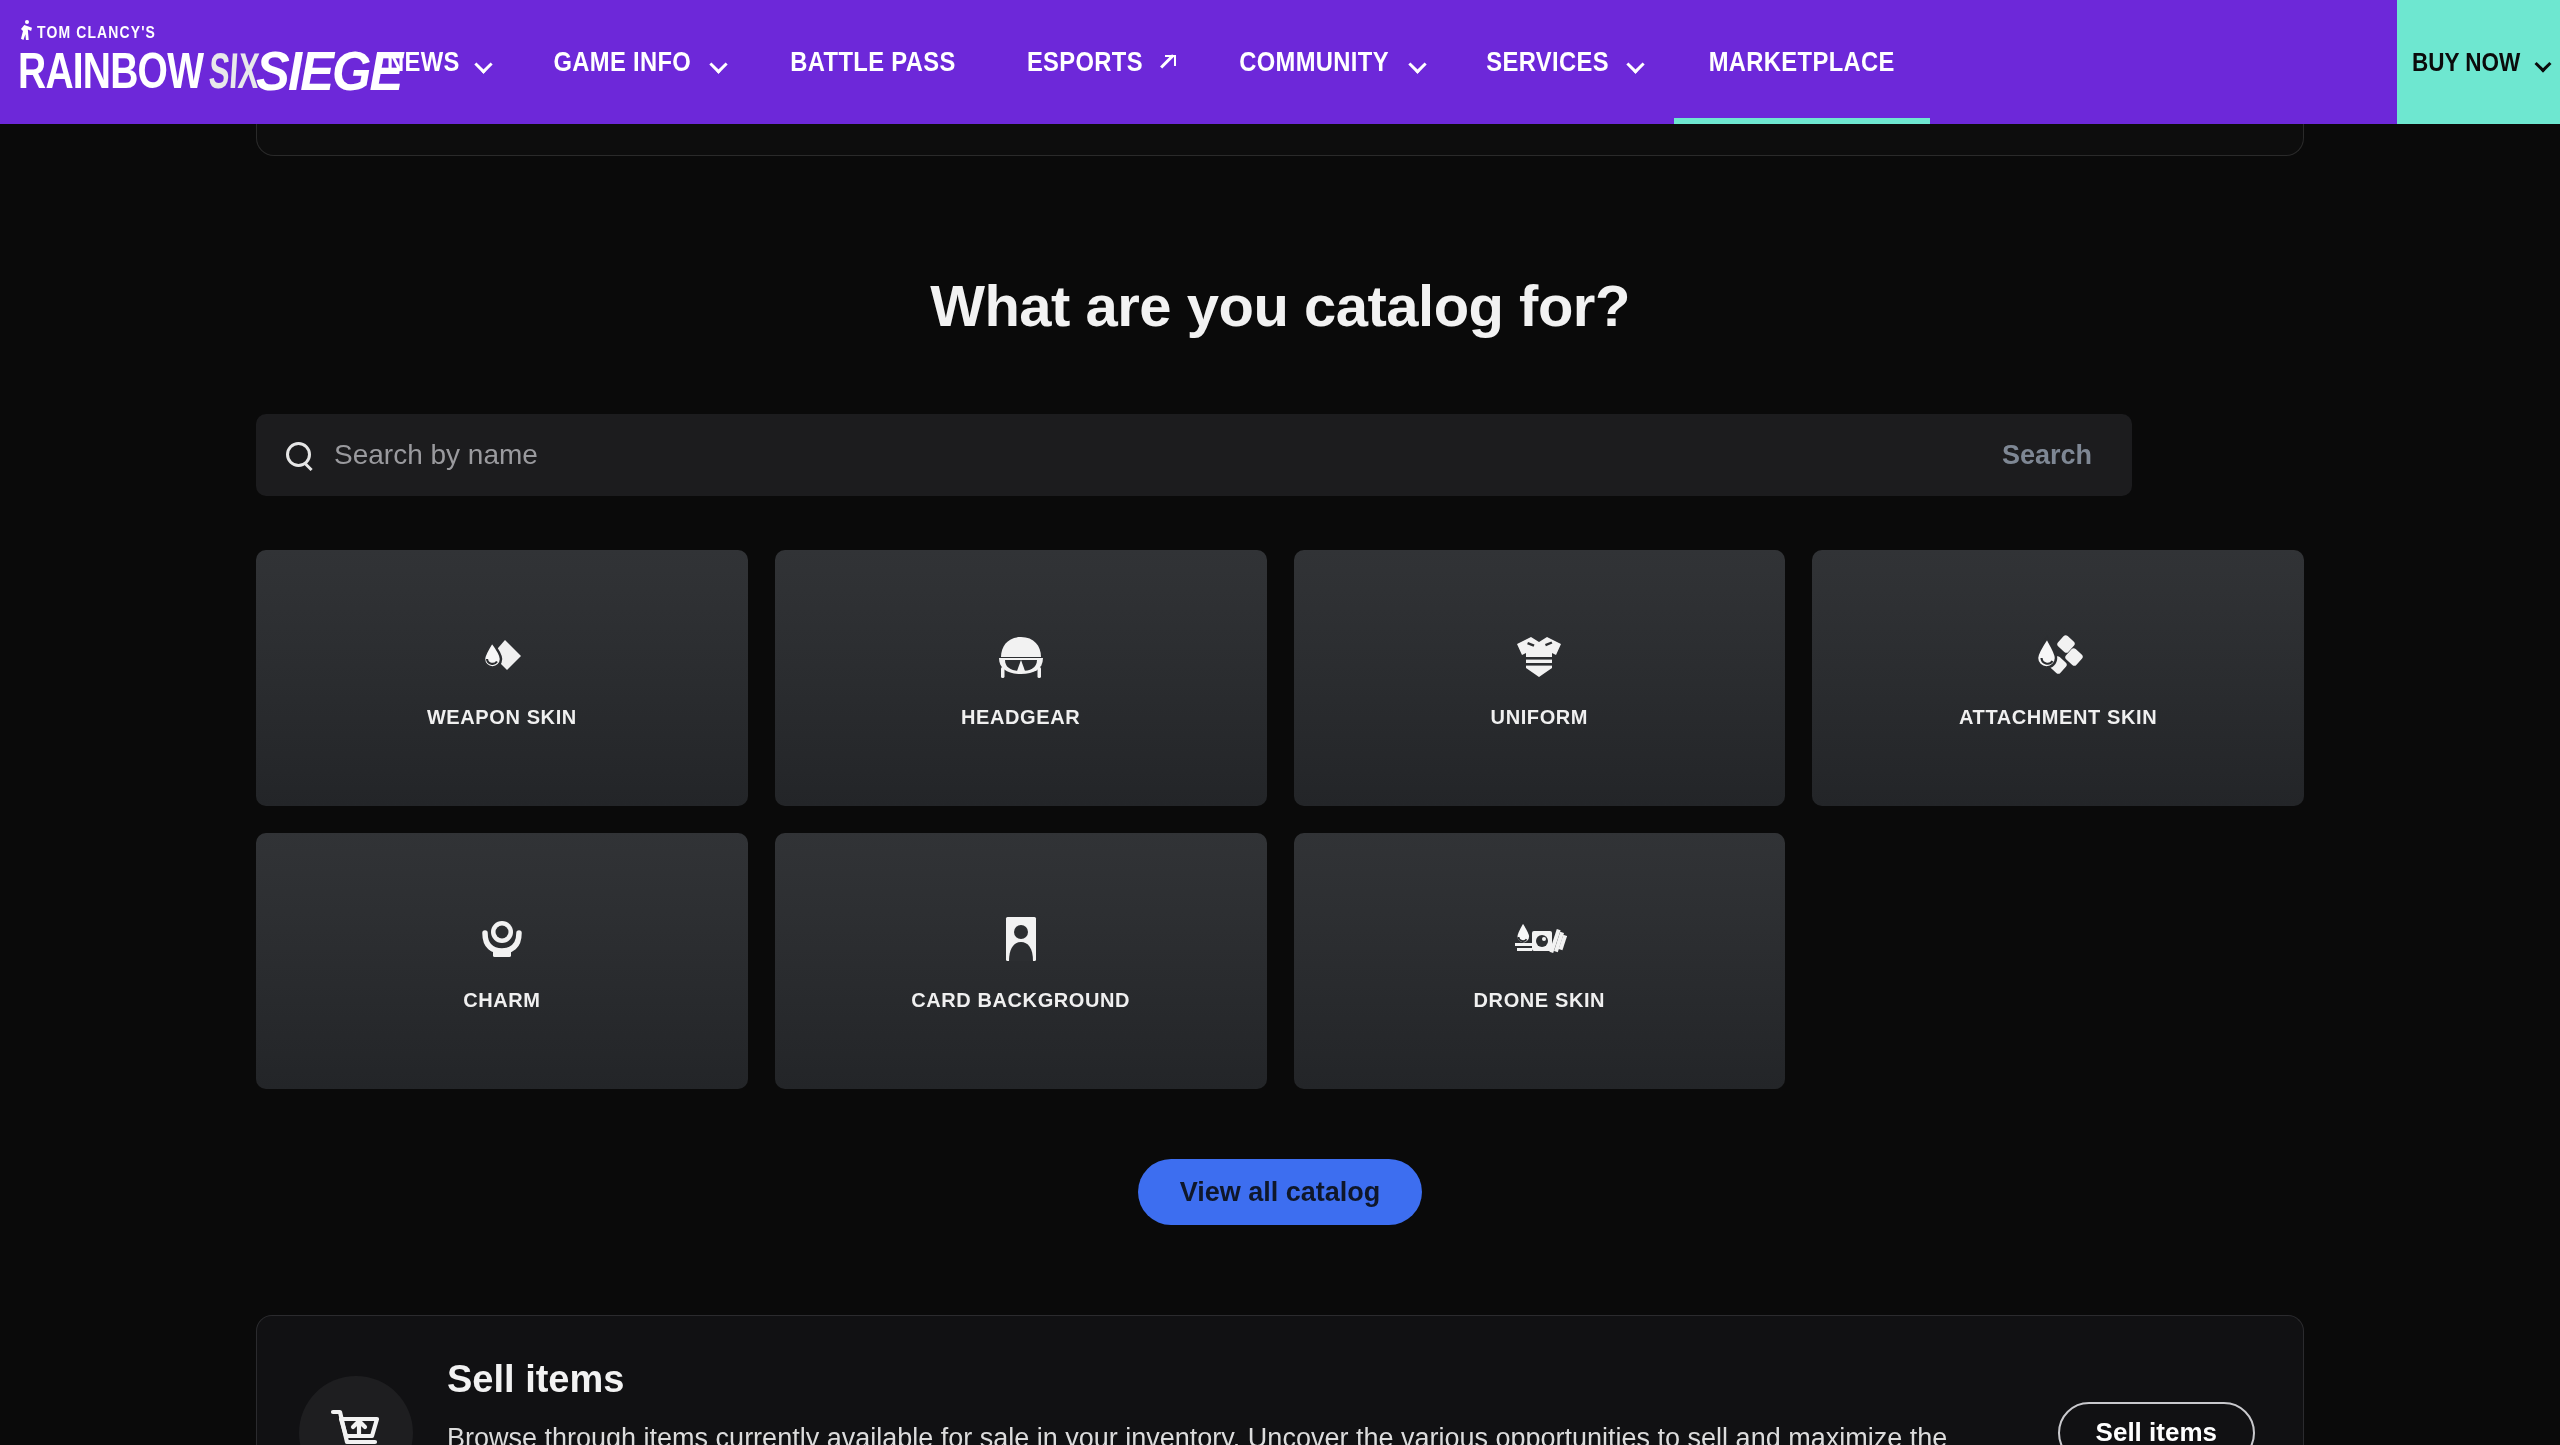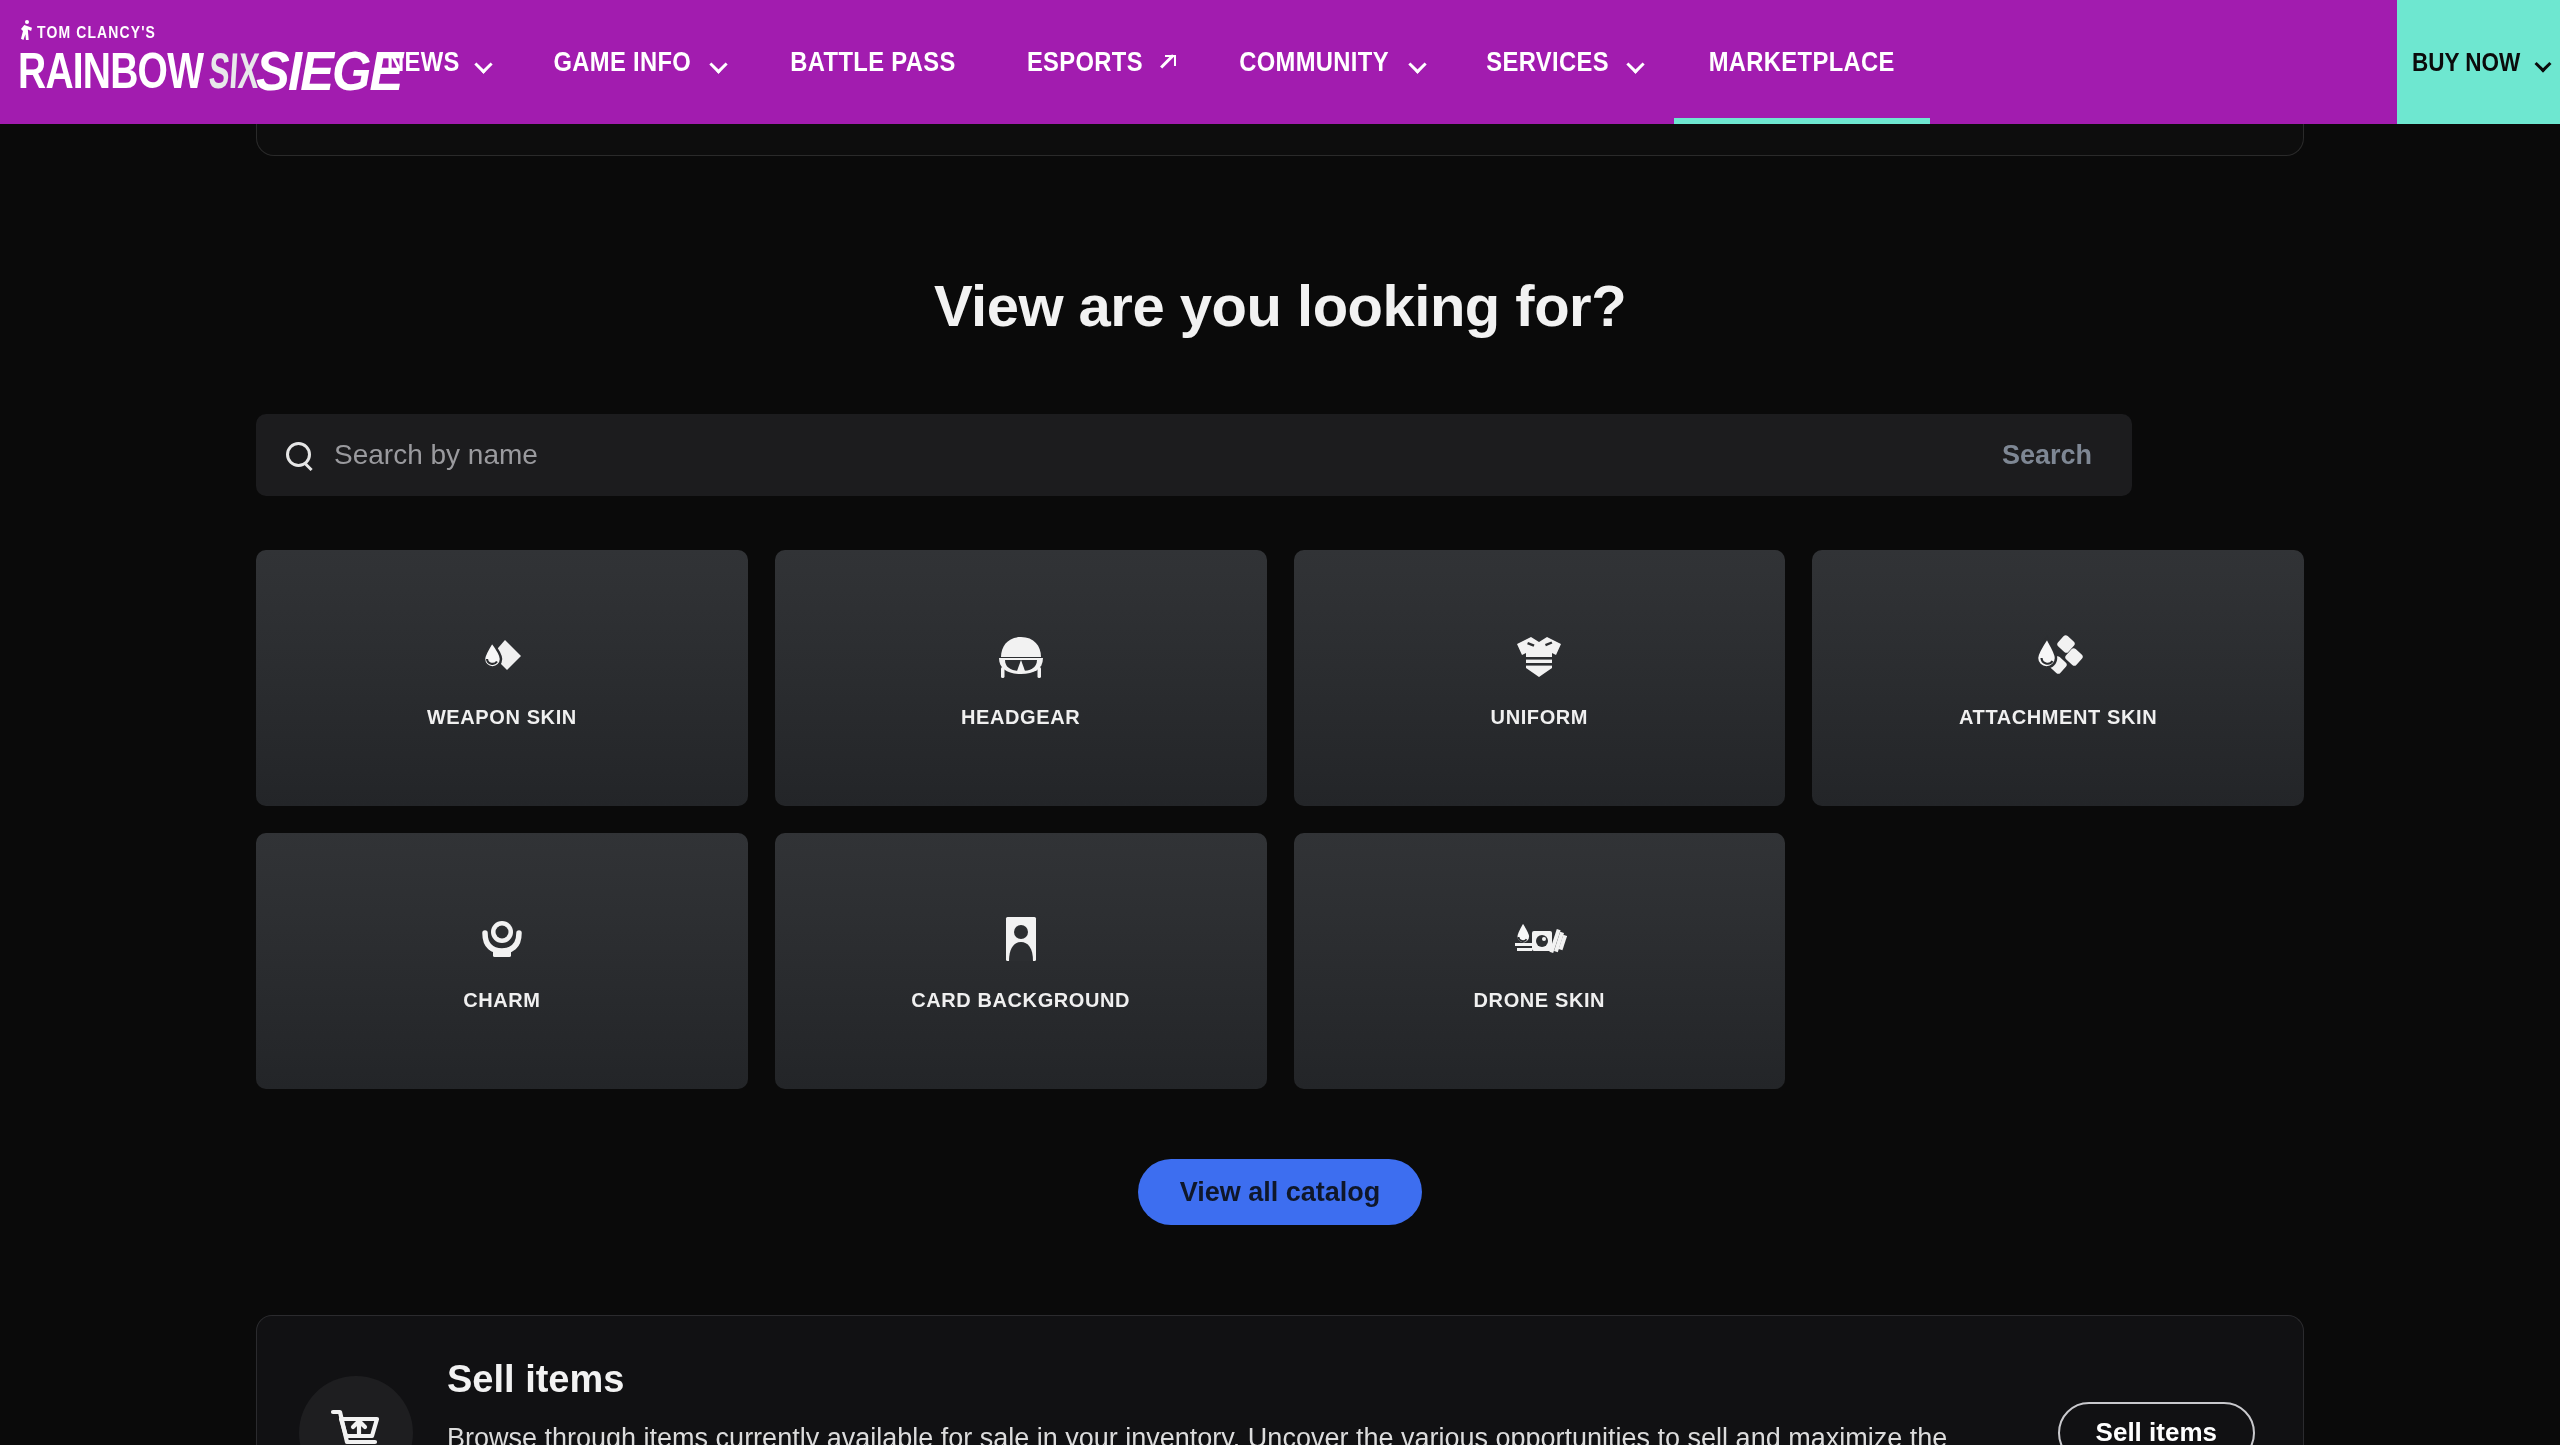--- a/index.html
+++ b/index.html
@@ -9,21 +9,21 @@
     background: #0a0a0a;
     font-family: "Liberation Sans", sans-serif;
     overflow: hidden;
   }
 
   
   .header {
     position: relative;
     width: 2560px;
     height: 124px;
-    background: #a21caf;
+    background: #6d28d9;
     display: flex;
     align-items: center;
     overflow: hidden;
   }
   .logo {
     margin-left: 18px;
     width: 258px;
     height: 86px;
     position: relative;
     flex: 0 0 auto;
@@ -426,21 +426,21 @@
     <span class="buy-now-label">BUY NOW</span>
     <span class="chev-dark"></span>
   </div>
 </div>
 
 <div class="page">
   <div class="content">
 
     <div class="banner-stub"></div>
 
-    <h1 class="heading">View are you looking for?</h1>
+    <h1 class="heading">What are you catalog for?</h1>
 
     <div class="search-bar">
       <span class="search-icon"></span>
       <input class="search-input" type="text" placeholder="Search by name" style="">
       <button class="search-btn">Search</button>
     </div>
 
     <div class="grid">
 
       <div class="cat-card">

